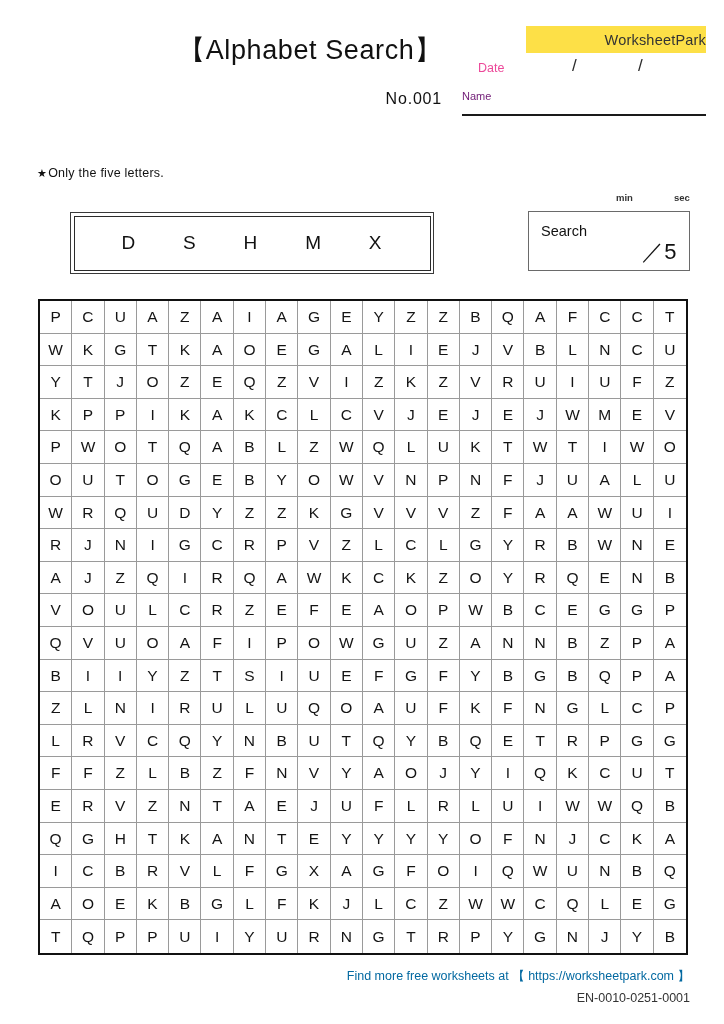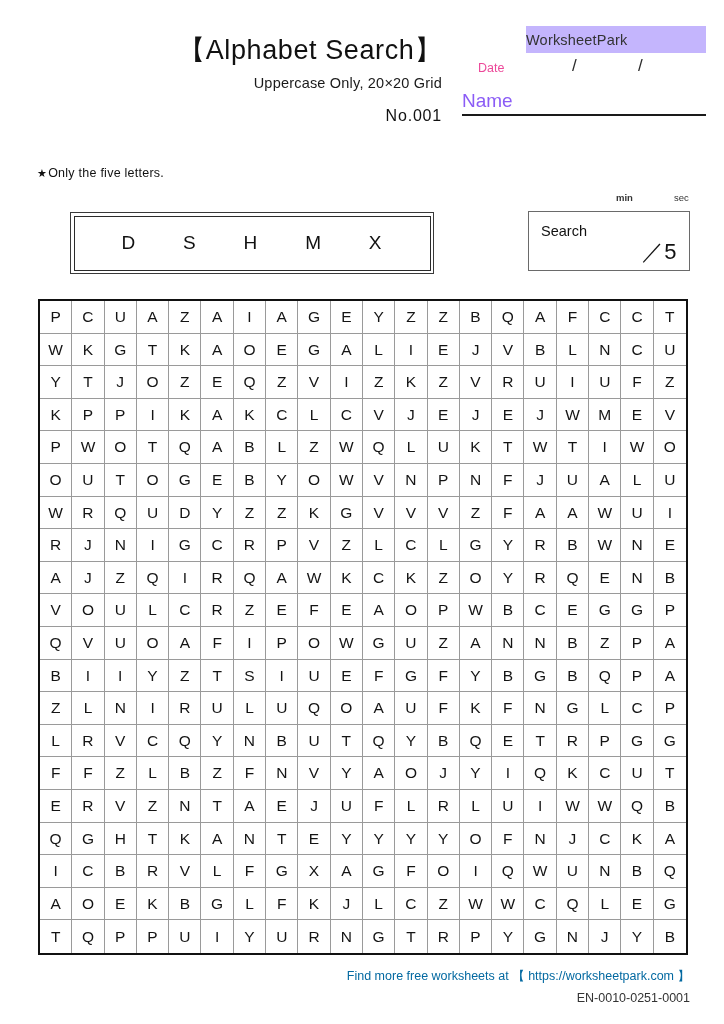--- a/index.html
+++ b/index.html
@@ -40,37 +40,37 @@
     white-space: nowrap;
   }
   #page-subtitle {
     margin-top: 9px;
     font-size: 14.5px;
     font-weight: 400;
     color: #1a1a1a;
     letter-spacing: 0.2px;
   }
   #sheet-number {
-    margin-top: 16px;
+    margin-top: 24px;
     font-size: 16px;
     letter-spacing: 0.8px;
     color: #111;
   }
 
   
   #brand-box {
     position: absolute;
     left: 526px;
     top: 26px;
     width: 180px;
     height: 27px;
-    background: #c4b5fd;
+    background: #fde047;
     display: flex;
     align-items: center;
-    justify-content: flex-start;
+    justify-content: flex-end;
   }
   #brand-label {
     font-size: 14.5px;
     color: #333;
     letter-spacing: 0.2px;
   }
 
   #date-row {
     position: absolute;
     left: 462px;
@@ -99,22 +99,22 @@
     left: 462px;
     top: 88px;
     width: 244px;
     height: 26px;
     border-bottom: 2.2px solid #1a1a1a;
   }
   #name-label {
     position: absolute;
     left: 0px;
     top: 2px;
-    font-size: 19px;
-    color: #8b5cf6;
+    font-size: 11px;
+    color: #701a75;
     text-align: center;
   }
 
   
   #instruction-line {
     position: absolute;
     left: 37px;
     top: 166px;
     font-size: 12.5px;
     letter-spacing: 0.25px;
@@ -167,21 +167,21 @@
     position: absolute;
     left: 80px; top: 0;
     font-size: 9.5px;
     font-weight: bold;
     color: #333;
   }
   #sec-label {
     position: absolute;
     left: 138px; top: 0;
     font-size: 9.5px;
-    font-weight: normal;
+    font-weight: bold;
     color: #333;
   }
   #score-box {
     position: absolute;
     left: 0;
     top: 19px;
     width: 162px;
     height: 60px;
     border: 1.1px solid #6a6a6a;
     box-sizing: border-box;
@@ -255,21 +255,20 @@
     white-space: nowrap;
   }
 </style>
 </head>
 <body>
 
 <div id="header-area">
 
   <div id="title-block">
     <div id="page-title">【Alphabet Search】</div>
-    <div id="page-subtitle">Uppercase Only, 20×20 Grid</div>
     <div id="sheet-number">No.001</div>
   </div>
 
   <div id="brand-box">
     <span id="brand-label">WorksheetPark</span>
   </div>
 
   <div id="date-row">
     <span id="date-label">Date</span>
     <span class="date-slash" id="date-slash-1">/</span>

